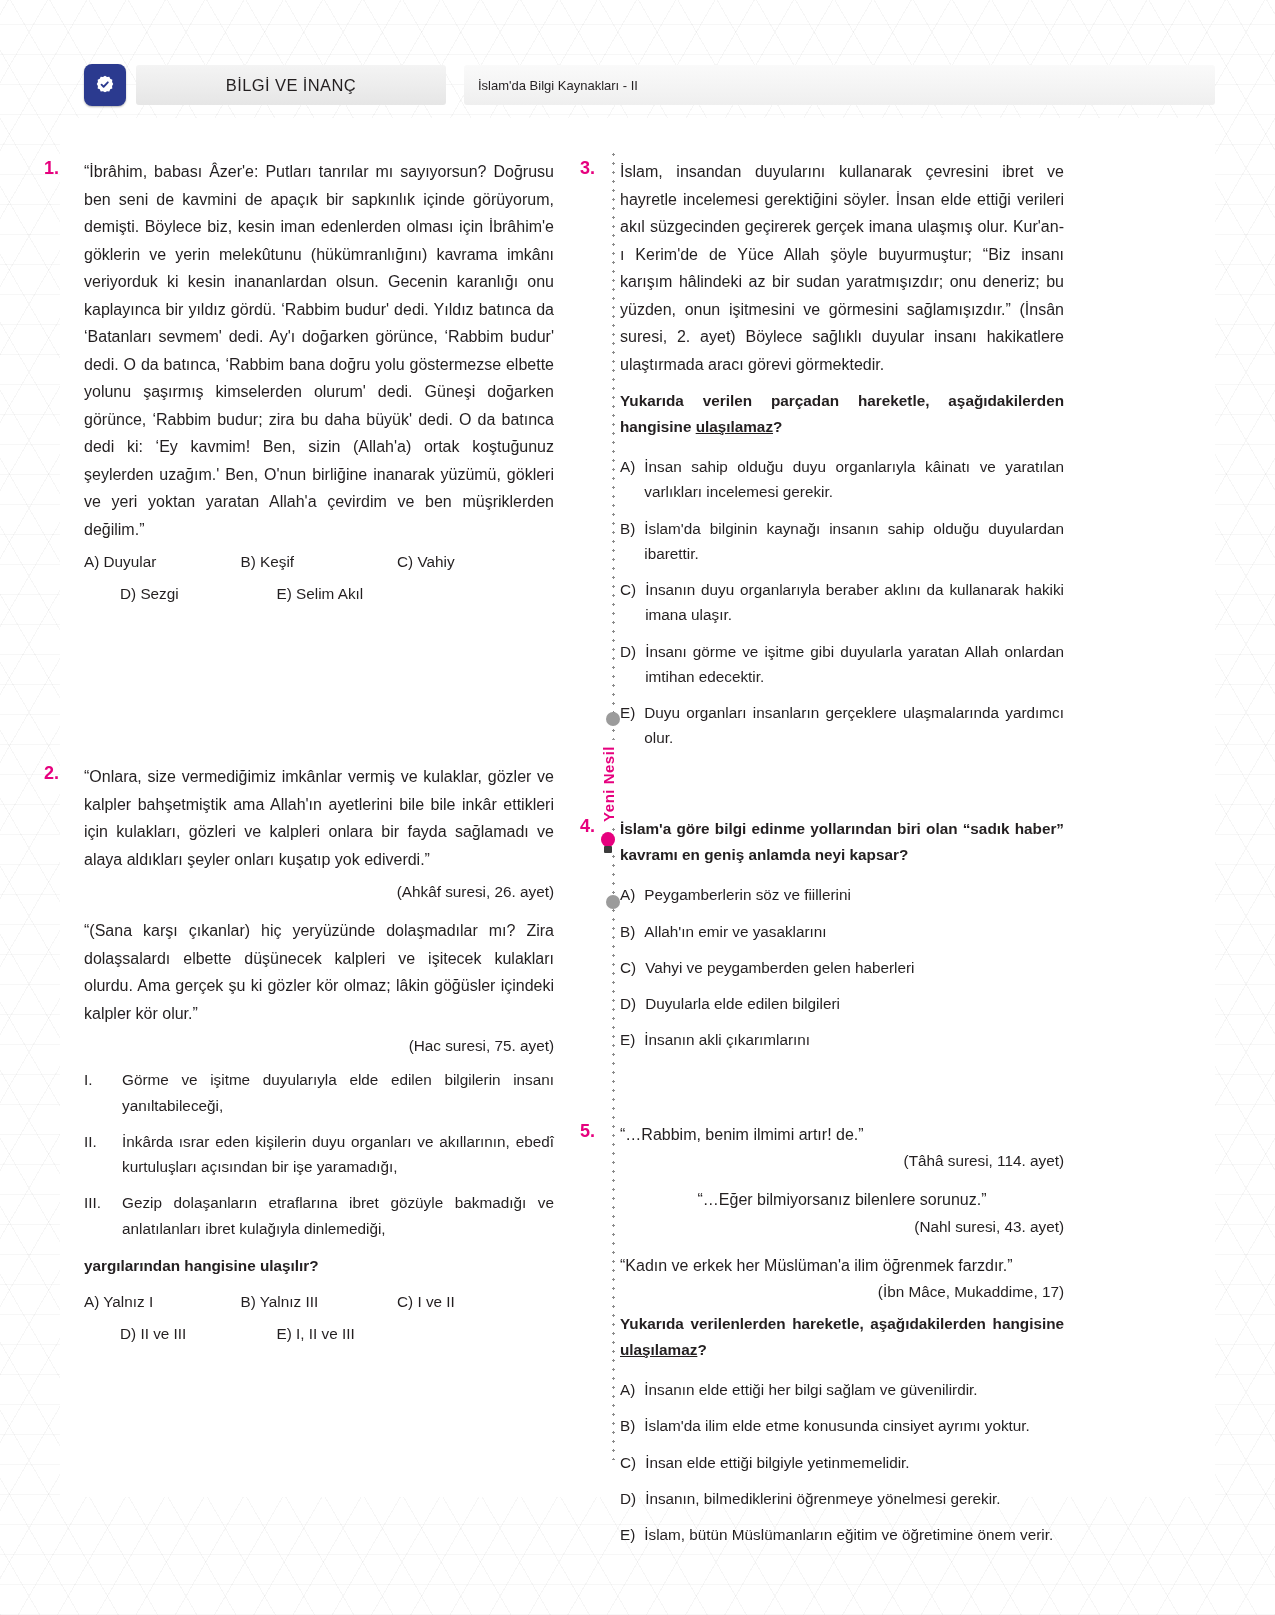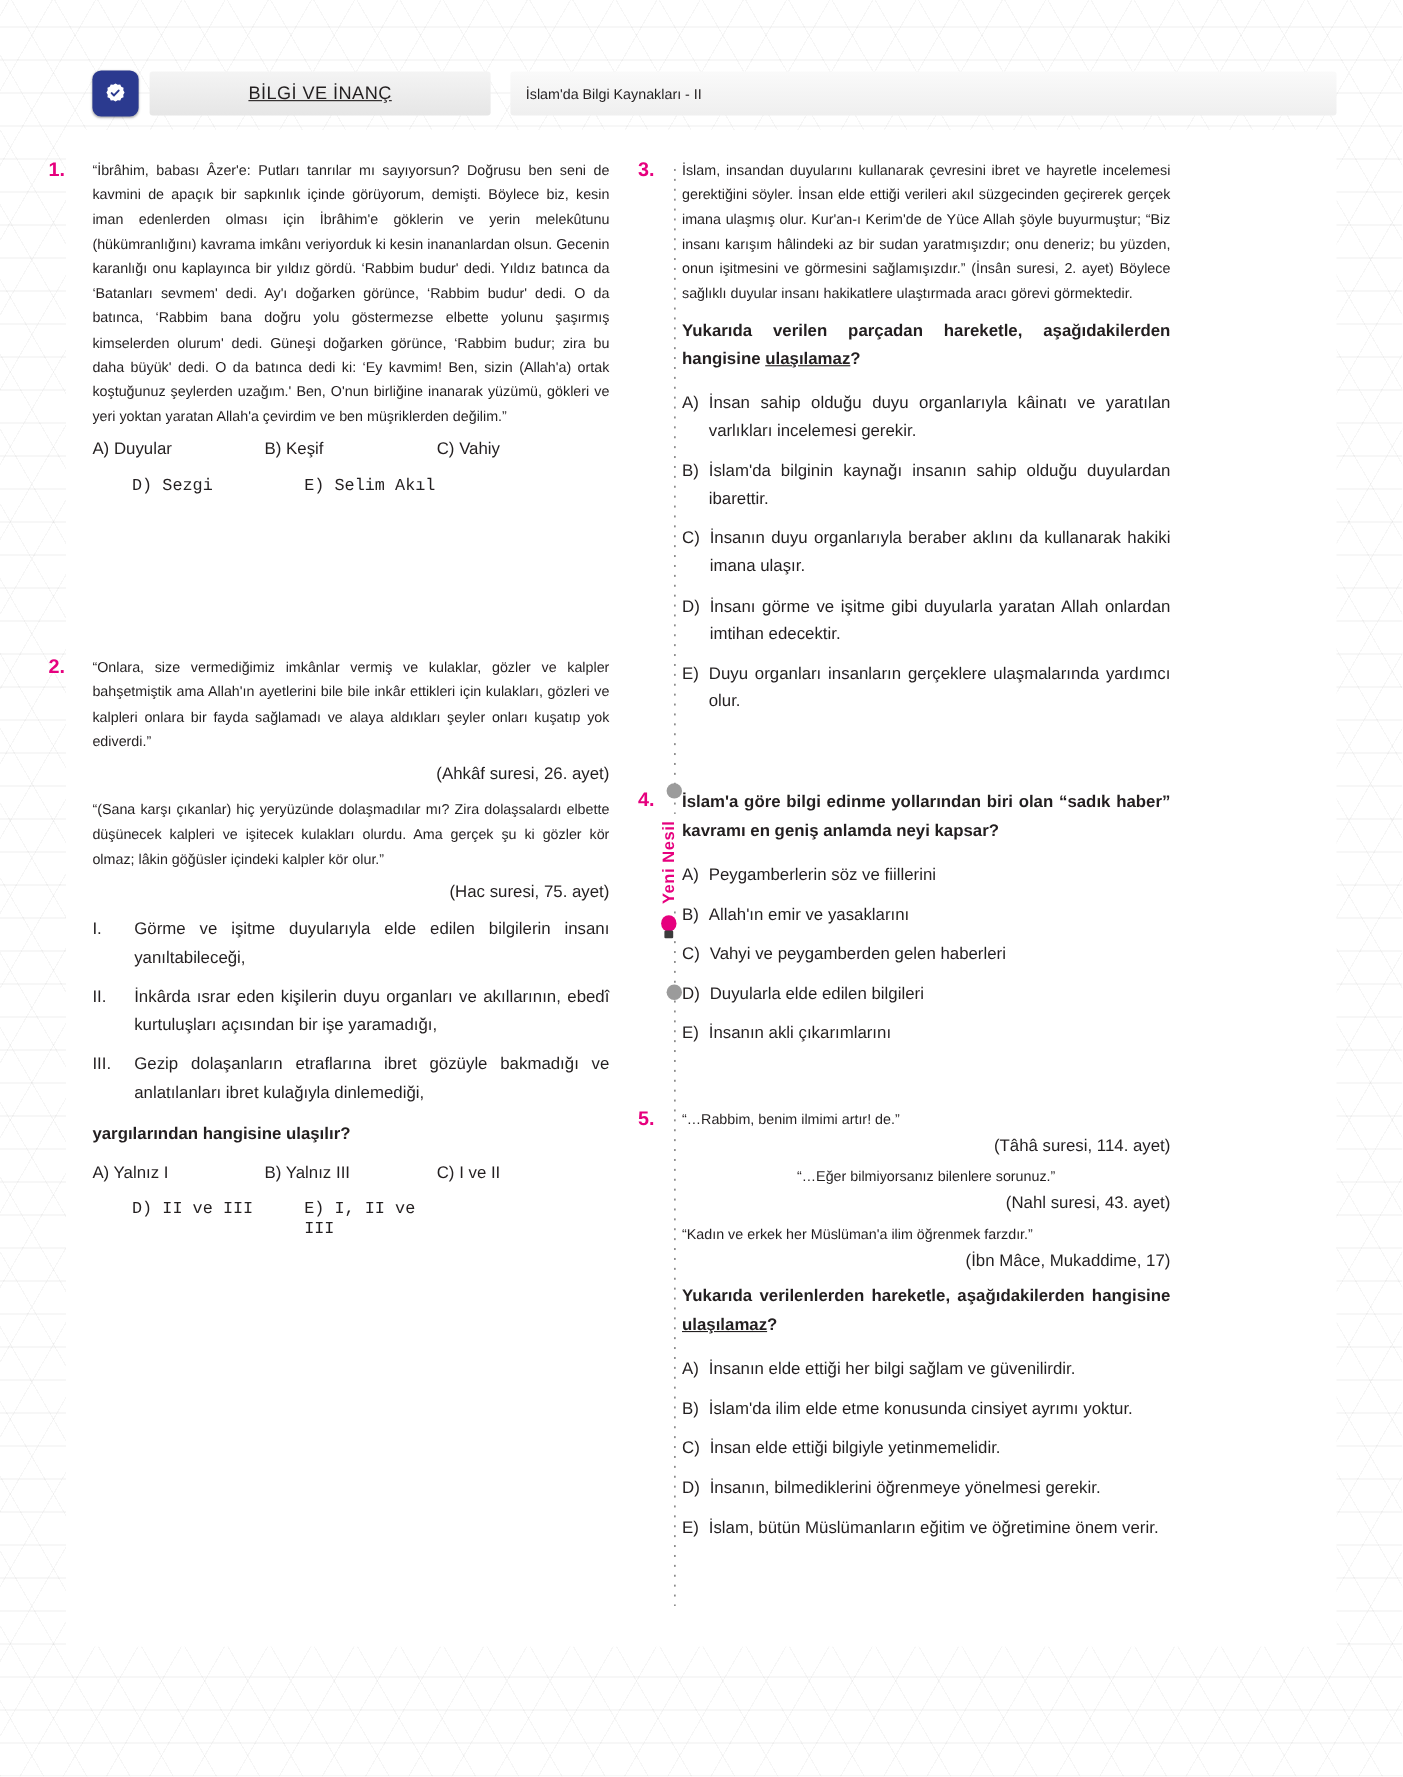--- a/index.html
+++ b/index.html
@@ -45,21 +45,20 @@
   }
   .header-chip {
     margin-left:10px;
     height:40px;
     min-width:310px;
     background:linear-gradient(#f4f4f4,#e6e6e6);
     border-radius:3px;
     display:flex; align-items:center; justify-content:center;
     font-size:16.5px; letter-spacing:.4px; color:#231f20;
     padding:0 18px;
-    text-decoration:underline;
   }
   .header-sub {
     margin-left:18px;
     height:40px;
     display:flex; align-items:center;
     font-size:13px; color:#231f20;
     padding:0 14px;
     background:linear-gradient(#fafafa,#efefef);
     border-radius:3px;
     flex:1;
@@ -124,43 +123,43 @@
     width:8px; height:7px; background:#3b3b3b; border-radius:1px;
   }
 
   
   .q { position:relative; margin-bottom:26px; }
   .q-num {
     position:absolute; left:-40px; top:0;
     color:#e6007e; font-weight:bold; font-size:18px;
   }
   .para {
-    font-size:13px; line-height:1.72; text-align:justify;
-    margin:2px 0 10px 0;
+    font-size:16px; line-height:1.72; text-align:justify;
+    margin:16px 0 10px 0;
   }
   .ref {
     font-size:15.3px; text-align:right; margin:2px 0 12px 0;
   }
   .stem {
     font-size:15.3px; font-weight:bold; line-height:1.7;
     text-align:justify; margin:0 0 14px 0;
   }
   .stem u { text-decoration:underline; }
   .opts { margin:0; }
   .opt {
     font-size:15.3px; line-height:1.65;
     display:flex; gap:9px; margin-bottom:11px; align-items:flex-start;
   }
   .opt .lbl { flex:0 0 auto; }
   .opt .txt { flex:1; text-align:justify; }
   .opts-inline {
     display:flex; flex-wrap:wrap; font-size:15.3px;
   }
   .opts-inline .oi { width:33.3%; margin-bottom:14px; }
-  .opts-inline .oi.indent { padding-left:36px;font-family:Liberation Mono, monospace; }
+  .opts-inline .oi.indent { padding-left:36px; }
   .roman {
     font-size:15.3px; line-height:1.65; display:flex; gap:14px;
     margin-bottom:11px;
   }
   .roman .rl { flex:0 0 24px; }
   .roman .rt { flex:1; text-align:justify; }
 </style>
 </head>
 <body>
 

